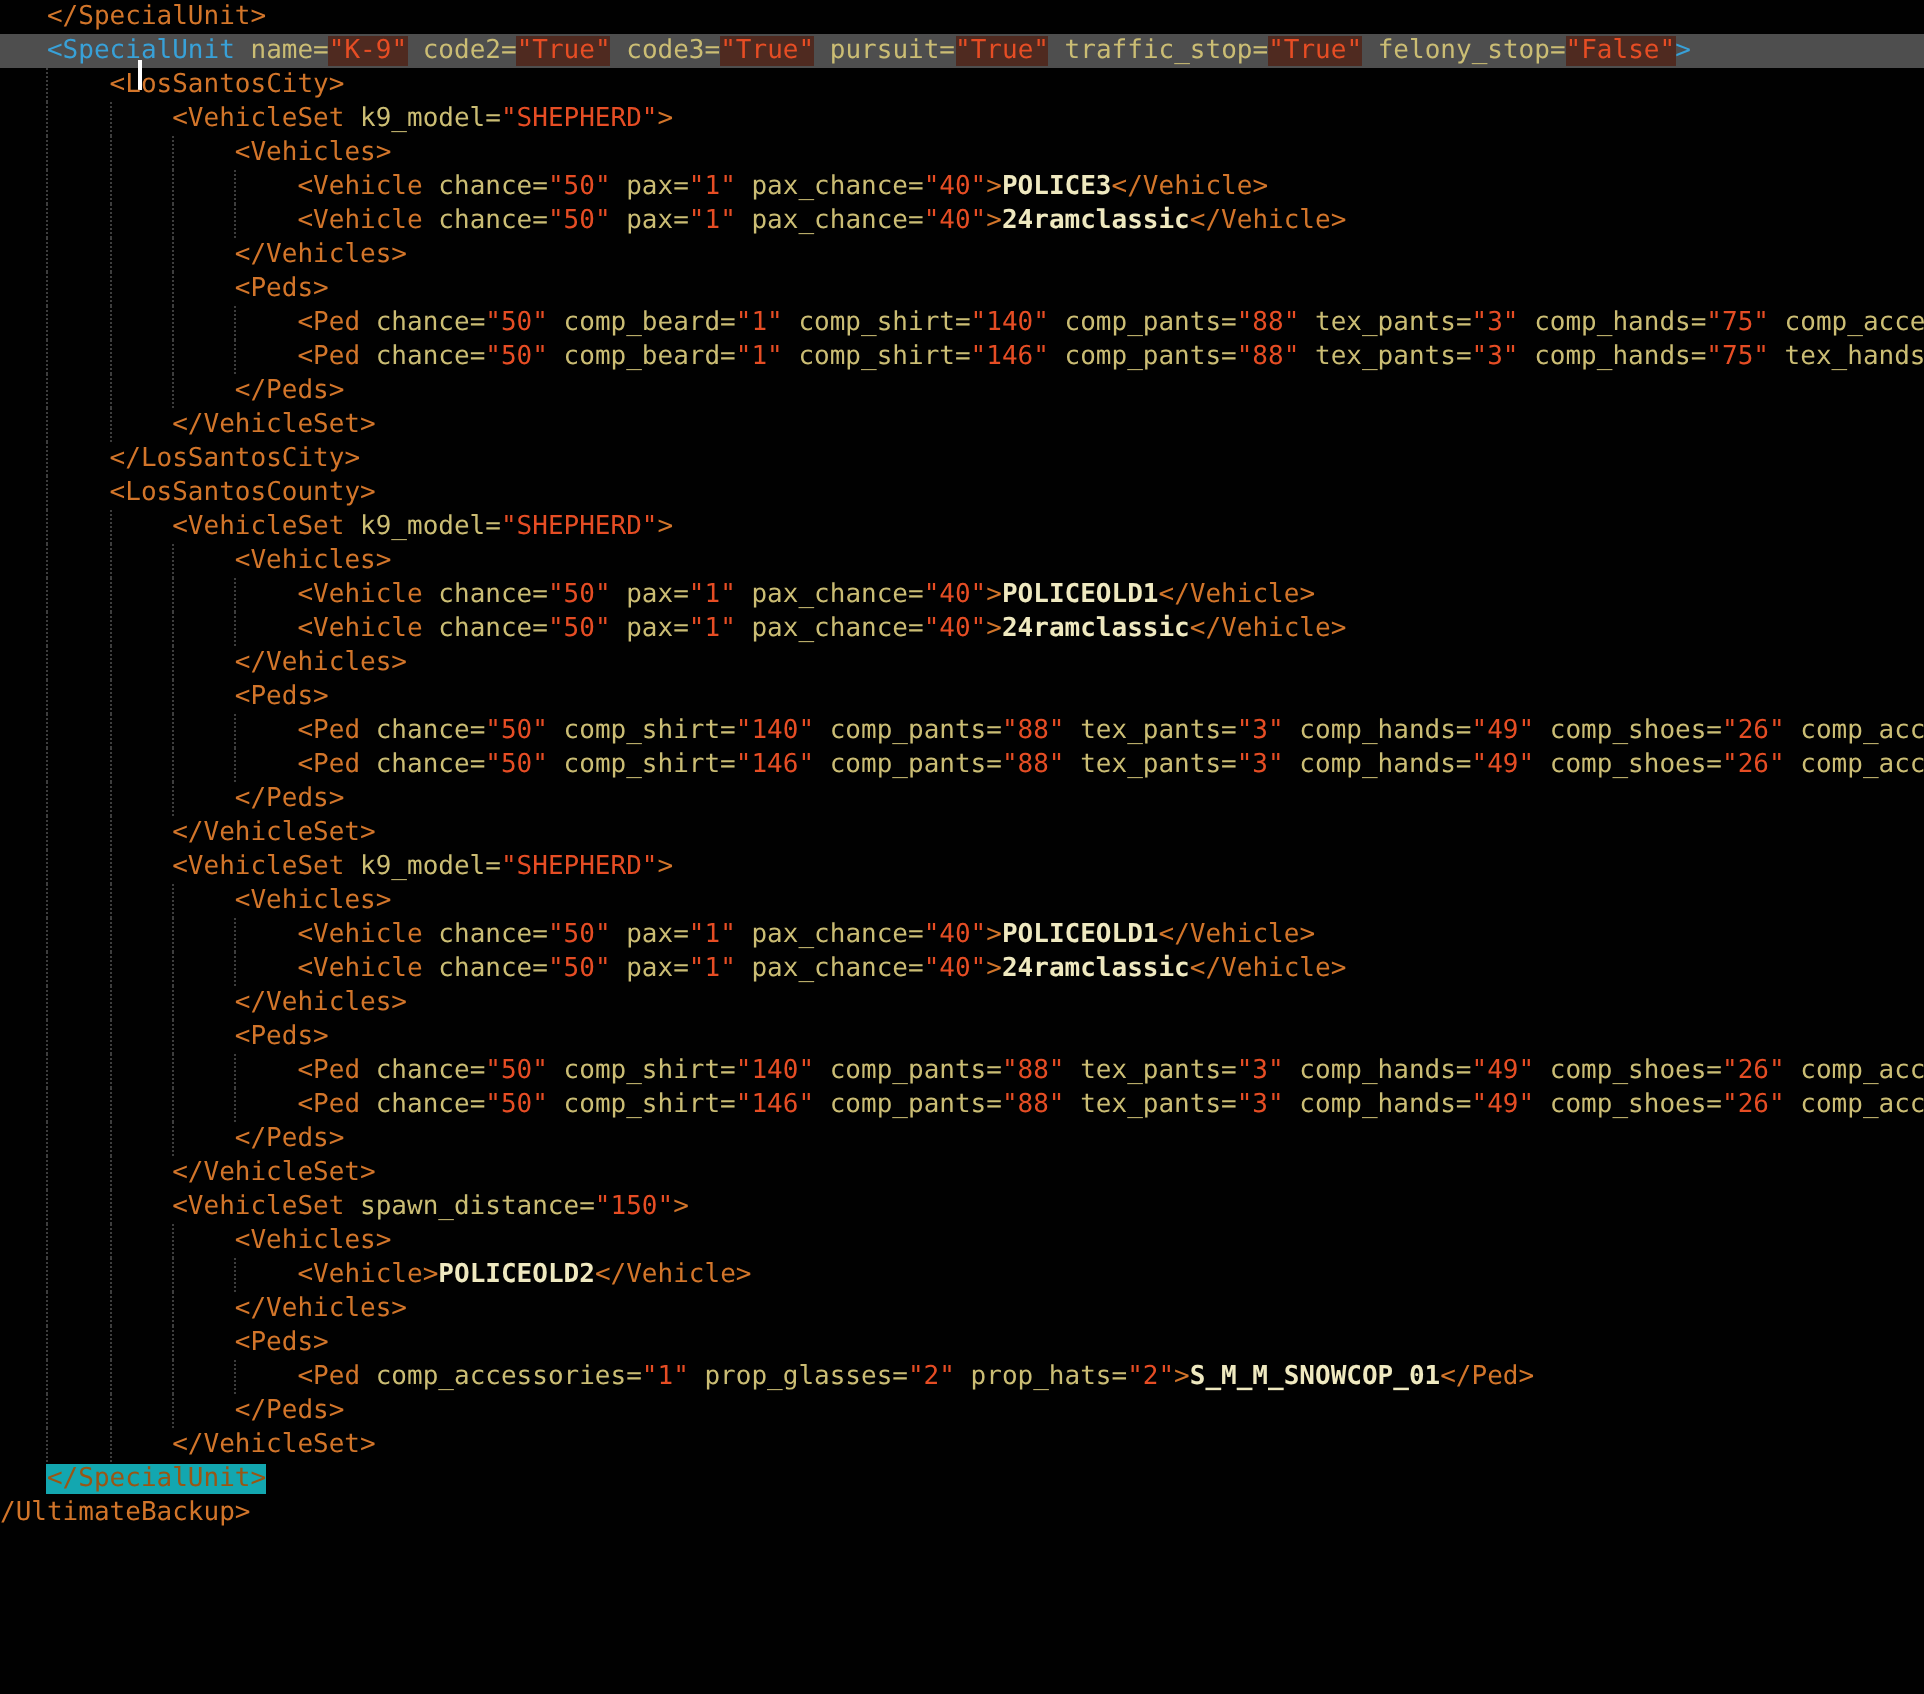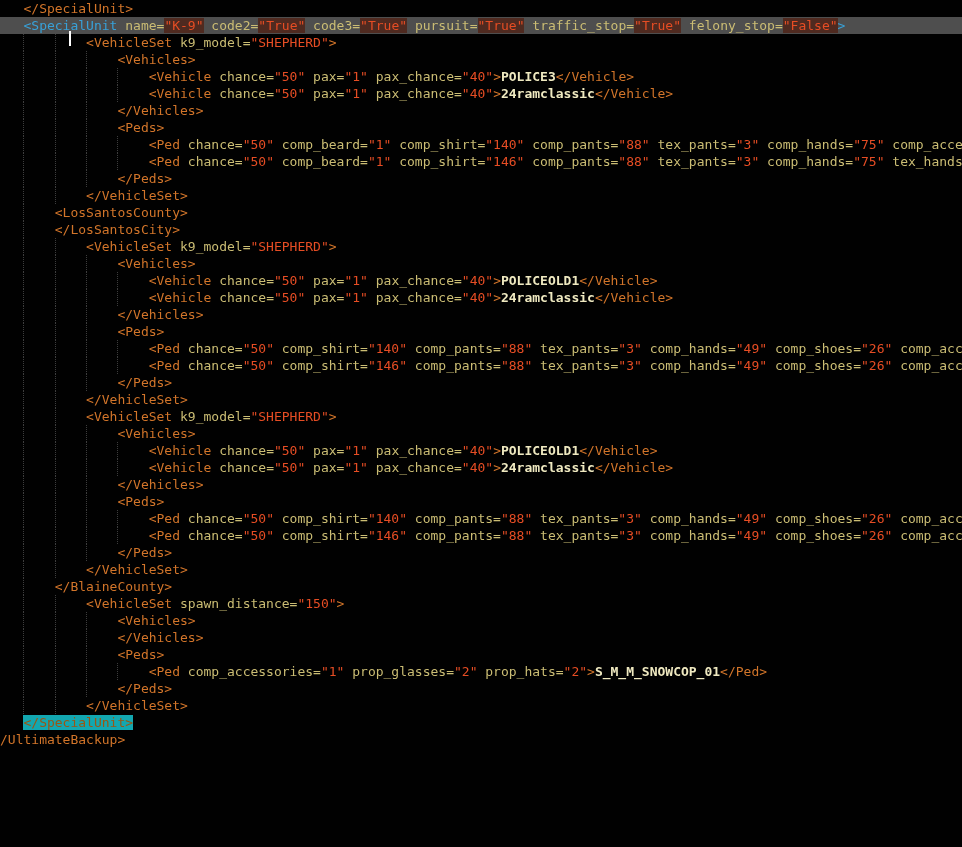--- a/index.html
+++ b/index.html
@@ -23,55 +23,56 @@
   .tk-caret{position:relative;display:inline-block;width:0;}
   .tk-caret::after{content:"";position:absolute;left:-1px;top:1px;width:2px;height:15px;background:var(--caret);}
 </style>
 </head>
 <body>
 
 <div class="editor">
   <div id="code-area">
       <div class="line"><span>   </span><span class="tk-t">&lt;/SpecialUnit&gt;</span></div>
       <div class="line current"><span>   </span><span class="tk-st">&lt;Speci</span><span class="tk-caret"></span><span class="tk-st">alUnit</span><span class="tk-a"> name=</span><span class="tk-sv">"K-9"</span><span class="tk-a"> code2=</span><span class="tk-sv">"True"</span><span class="tk-a"> code3=</span><span class="tk-sv">"True"</span><span class="tk-a"> pursuit=</span><span class="tk-sv">"True"</span><span class="tk-a"> traffic_stop=</span><span class="tk-sv">"True"</span><span class="tk-a"> felony_stop=</span><span class="tk-sv">"False"</span><span class="tk-st">&gt;</span></div>
+      <div class="line"><span class="guide" style="left: 3ch;"></span><span>       </span><span class="tk-t">&lt;LosSantosCity&gt;</span></div>
       <div class="line"><span class="guide" style="left: 3ch;"></span><span class="guide" style="left: 7ch;"></span><span>           </span><span class="tk-t">&lt;VehicleSet</span><span class="tk-a"> k9_model=</span><span class="tk-v">"SHEPHERD"</span><span class="tk-t">&gt;</span></div>
       <div class="line"><span class="guide" style="left: 3ch;"></span><span class="guide" style="left: 7ch;"></span><span class="guide" style="left: 11ch;"></span><span>               </span><span class="tk-t">&lt;Vehicles&gt;</span></div>
       <div class="line"><span class="guide" style="left: 3ch;"></span><span class="guide" style="left: 7ch;"></span><span class="guide" style="left: 11ch;"></span><span class="guide" style="left: 15ch;"></span><span>                   </span><span class="tk-t">&lt;Vehicle</span><span class="tk-a"> chance=</span><span class="tk-v">"50"</span><span class="tk-a"> pax=</span><span class="tk-v">"1"</span><span class="tk-a"> pax_chance=</span><span class="tk-v">"40"</span><span class="tk-t">&gt;</span><span class="tk-x">POLICE3</span><span class="tk-t">&lt;/Vehicle&gt;</span></div>
       <div class="line"><span class="guide" style="left: 3ch;"></span><span class="guide" style="left: 7ch;"></span><span class="guide" style="left: 11ch;"></span><span class="guide" style="left: 15ch;"></span><span>                   </span><span class="tk-t">&lt;Vehicle</span><span class="tk-a"> chance=</span><span class="tk-v">"50"</span><span class="tk-a"> pax=</span><span class="tk-v">"1"</span><span class="tk-a"> pax_chance=</span><span class="tk-v">"40"</span><span class="tk-t">&gt;</span><span class="tk-x">24ramclassic</span><span class="tk-t">&lt;/Vehicle&gt;</span></div>
       <div class="line"><span class="guide" style="left: 3ch;"></span><span class="guide" style="left: 7ch;"></span><span class="guide" style="left: 11ch;"></span><span>               </span><span class="tk-t">&lt;/Vehicles&gt;</span></div>
       <div class="line"><span class="guide" style="left: 3ch;"></span><span class="guide" style="left: 7ch;"></span><span class="guide" style="left: 11ch;"></span><span>               </span><span class="tk-t">&lt;Peds&gt;</span></div>
       <div class="line"><span class="guide" style="left: 3ch;"></span><span class="guide" style="left: 7ch;"></span><span class="guide" style="left: 11ch;"></span><span class="guide" style="left: 15ch;"></span><span>                   </span><span class="tk-t">&lt;Ped</span><span class="tk-a"> chance=</span><span class="tk-v">"50"</span><span class="tk-a"> comp_beard=</span><span class="tk-v">"1"</span><span class="tk-a"> comp_shirt=</span><span class="tk-v">"140"</span><span class="tk-a"> comp_pants=</span><span class="tk-v">"88"</span><span class="tk-a"> tex_pants=</span><span class="tk-v">"3"</span><span class="tk-a"> comp_hands=</span><span class="tk-v">"75"</span><span class="tk-a"> comp_accessories=</span></div>
       <div class="line"><span class="guide" style="left: 3ch;"></span><span class="guide" style="left: 7ch;"></span><span class="guide" style="left: 11ch;"></span><span class="guide" style="left: 15ch;"></span><span>                   </span><span class="tk-t">&lt;Ped</span><span class="tk-a"> chance=</span><span class="tk-v">"50"</span><span class="tk-a"> comp_beard=</span><span class="tk-v">"1"</span><span class="tk-a"> comp_shirt=</span><span class="tk-v">"146"</span><span class="tk-a"> comp_pants=</span><span class="tk-v">"88"</span><span class="tk-a"> tex_pants=</span><span class="tk-v">"3"</span><span class="tk-a"> comp_hands=</span><span class="tk-v">"75"</span><span class="tk-a"> tex_hands=</span></div>
       <div class="line"><span class="guide" style="left: 3ch;"></span><span class="guide" style="left: 7ch;"></span><span class="guide" style="left: 11ch;"></span><span>               </span><span class="tk-t">&lt;/Peds&gt;</span></div>
       <div class="line"><span class="guide" style="left: 3ch;"></span><span class="guide" style="left: 7ch;"></span><span>           </span><span class="tk-t">&lt;/VehicleSet&gt;</span></div>
+      <div class="line"><span class="guide" style="left: 3ch;"></span><span>       </span><span class="tk-t">&lt;/LosSantosCity&gt;</span></div>
       <div class="line"><span class="guide" style="left: 3ch;"></span><span>       </span><span class="tk-t">&lt;LosSantosCounty&gt;</span></div>
-      <div class="line"><span class="guide" style="left: 3ch;"></span><span>       </span><span class="tk-t">&lt;/LosSantosCity&gt;</span></div>
       <div class="line"><span class="guide" style="left: 3ch;"></span><span class="guide" style="left: 7ch;"></span><span>           </span><span class="tk-t">&lt;VehicleSet</span><span class="tk-a"> k9_model=</span><span class="tk-v">"SHEPHERD"</span><span class="tk-t">&gt;</span></div>
       <div class="line"><span class="guide" style="left: 3ch;"></span><span class="guide" style="left: 7ch;"></span><span class="guide" style="left: 11ch;"></span><span>               </span><span class="tk-t">&lt;Vehicles&gt;</span></div>
       <div class="line"><span class="guide" style="left: 3ch;"></span><span class="guide" style="left: 7ch;"></span><span class="guide" style="left: 11ch;"></span><span class="guide" style="left: 15ch;"></span><span>                   </span><span class="tk-t">&lt;Vehicle</span><span class="tk-a"> chance=</span><span class="tk-v">"50"</span><span class="tk-a"> pax=</span><span class="tk-v">"1"</span><span class="tk-a"> pax_chance=</span><span class="tk-v">"40"</span><span class="tk-t">&gt;</span><span class="tk-x">POLICEOLD1</span><span class="tk-t">&lt;/Vehicle&gt;</span></div>
       <div class="line"><span class="guide" style="left: 3ch;"></span><span class="guide" style="left: 7ch;"></span><span class="guide" style="left: 11ch;"></span><span class="guide" style="left: 15ch;"></span><span>                   </span><span class="tk-t">&lt;Vehicle</span><span class="tk-a"> chance=</span><span class="tk-v">"50"</span><span class="tk-a"> pax=</span><span class="tk-v">"1"</span><span class="tk-a"> pax_chance=</span><span class="tk-v">"40"</span><span class="tk-t">&gt;</span><span class="tk-x">24ramclassic</span><span class="tk-t">&lt;/Vehicle&gt;</span></div>
       <div class="line"><span class="guide" style="left: 3ch;"></span><span class="guide" style="left: 7ch;"></span><span class="guide" style="left: 11ch;"></span><span>               </span><span class="tk-t">&lt;/Vehicles&gt;</span></div>
       <div class="line"><span class="guide" style="left: 3ch;"></span><span class="guide" style="left: 7ch;"></span><span class="guide" style="left: 11ch;"></span><span>               </span><span class="tk-t">&lt;Peds&gt;</span></div>
       <div class="line"><span class="guide" style="left: 3ch;"></span><span class="guide" style="left: 7ch;"></span><span class="guide" style="left: 11ch;"></span><span class="guide" style="left: 15ch;"></span><span>                   </span><span class="tk-t">&lt;Ped</span><span class="tk-a"> chance=</span><span class="tk-v">"50"</span><span class="tk-a"> comp_shirt=</span><span class="tk-v">"140"</span><span class="tk-a"> comp_pants=</span><span class="tk-v">"88"</span><span class="tk-a"> tex_pants=</span><span class="tk-v">"3"</span><span class="tk-a"> comp_hands=</span><span class="tk-v">"49"</span><span class="tk-a"> comp_shoes=</span><span class="tk-v">"26"</span><span class="tk-a"> comp_accessories=</span></div>
       <div class="line"><span class="guide" style="left: 3ch;"></span><span class="guide" style="left: 7ch;"></span><span class="guide" style="left: 11ch;"></span><span class="guide" style="left: 15ch;"></span><span>                   </span><span class="tk-t">&lt;Ped</span><span class="tk-a"> chance=</span><span class="tk-v">"50"</span><span class="tk-a"> comp_shirt=</span><span class="tk-v">"146"</span><span class="tk-a"> comp_pants=</span><span class="tk-v">"88"</span><span class="tk-a"> tex_pants=</span><span class="tk-v">"3"</span><span class="tk-a"> comp_hands=</span><span class="tk-v">"49"</span><span class="tk-a"> comp_shoes=</span><span class="tk-v">"26"</span><span class="tk-a"> comp_accessories=</span></div>
       <div class="line"><span class="guide" style="left: 3ch;"></span><span class="guide" style="left: 7ch;"></span><span class="guide" style="left: 11ch;"></span><span>               </span><span class="tk-t">&lt;/Peds&gt;</span></div>
       <div class="line"><span class="guide" style="left: 3ch;"></span><span class="guide" style="left: 7ch;"></span><span>           </span><span class="tk-t">&lt;/VehicleSet&gt;</span></div>
       <div class="line"><span class="guide" style="left: 3ch;"></span><span class="guide" style="left: 7ch;"></span><span>           </span><span class="tk-t">&lt;VehicleSet</span><span class="tk-a"> k9_model=</span><span class="tk-v">"SHEPHERD"</span><span class="tk-t">&gt;</span></div>
       <div class="line"><span class="guide" style="left: 3ch;"></span><span class="guide" style="left: 7ch;"></span><span class="guide" style="left: 11ch;"></span><span>               </span><span class="tk-t">&lt;Vehicles&gt;</span></div>
       <div class="line"><span class="guide" style="left: 3ch;"></span><span class="guide" style="left: 7ch;"></span><span class="guide" style="left: 11ch;"></span><span class="guide" style="left: 15ch;"></span><span>                   </span><span class="tk-t">&lt;Vehicle</span><span class="tk-a"> chance=</span><span class="tk-v">"50"</span><span class="tk-a"> pax=</span><span class="tk-v">"1"</span><span class="tk-a"> pax_chance=</span><span class="tk-v">"40"</span><span class="tk-t">&gt;</span><span class="tk-x">POLICEOLD1</span><span class="tk-t">&lt;/Vehicle&gt;</span></div>
       <div class="line"><span class="guide" style="left: 3ch;"></span><span class="guide" style="left: 7ch;"></span><span class="guide" style="left: 11ch;"></span><span class="guide" style="left: 15ch;"></span><span>                   </span><span class="tk-t">&lt;Vehicle</span><span class="tk-a"> chance=</span><span class="tk-v">"50"</span><span class="tk-a"> pax=</span><span class="tk-v">"1"</span><span class="tk-a"> pax_chance=</span><span class="tk-v">"40"</span><span class="tk-t">&gt;</span><span class="tk-x">24ramclassic</span><span class="tk-t">&lt;/Vehicle&gt;</span></div>
       <div class="line"><span class="guide" style="left: 3ch;"></span><span class="guide" style="left: 7ch;"></span><span class="guide" style="left: 11ch;"></span><span>               </span><span class="tk-t">&lt;/Vehicles&gt;</span></div>
       <div class="line"><span class="guide" style="left: 3ch;"></span><span class="guide" style="left: 7ch;"></span><span class="guide" style="left: 11ch;"></span><span>               </span><span class="tk-t">&lt;Peds&gt;</span></div>
       <div class="line"><span class="guide" style="left: 3ch;"></span><span class="guide" style="left: 7ch;"></span><span class="guide" style="left: 11ch;"></span><span class="guide" style="left: 15ch;"></span><span>                   </span><span class="tk-t">&lt;Ped</span><span class="tk-a"> chance=</span><span class="tk-v">"50"</span><span class="tk-a"> comp_shirt=</span><span class="tk-v">"140"</span><span class="tk-a"> comp_pants=</span><span class="tk-v">"88"</span><span class="tk-a"> tex_pants=</span><span class="tk-v">"3"</span><span class="tk-a"> comp_hands=</span><span class="tk-v">"49"</span><span class="tk-a"> comp_shoes=</span><span class="tk-v">"26"</span><span class="tk-a"> comp_accessories=</span></div>
       <div class="line"><span class="guide" style="left: 3ch;"></span><span class="guide" style="left: 7ch;"></span><span class="guide" style="left: 11ch;"></span><span class="guide" style="left: 15ch;"></span><span>                   </span><span class="tk-t">&lt;Ped</span><span class="tk-a"> chance=</span><span class="tk-v">"50"</span><span class="tk-a"> comp_shirt=</span><span class="tk-v">"146"</span><span class="tk-a"> comp_pants=</span><span class="tk-v">"88"</span><span class="tk-a"> tex_pants=</span><span class="tk-v">"3"</span><span class="tk-a"> comp_hands=</span><span class="tk-v">"49"</span><span class="tk-a"> comp_shoes=</span><span class="tk-v">"26"</span><span class="tk-a"> comp_accessories=</span></div>
       <div class="line"><span class="guide" style="left: 3ch;"></span><span class="guide" style="left: 7ch;"></span><span class="guide" style="left: 11ch;"></span><span>               </span><span class="tk-t">&lt;/Peds&gt;</span></div>
       <div class="line"><span class="guide" style="left: 3ch;"></span><span class="guide" style="left: 7ch;"></span><span>           </span><span class="tk-t">&lt;/VehicleSet&gt;</span></div>
-      <div class="line"><span class="guide" style="left: 3ch;"></span><span>       </span><span class="tk-t">&lt;/BlaineCounty&gt;</span></div>
       <div class="line"><span class="guide" style="left: 3ch;"></span><span class="guide" style="left: 7ch;"></span><span>           </span><span class="tk-t">&lt;VehicleSet</span><span class="tk-a"> spawn_distance=</span><span class="tk-v">"150"</span><span class="tk-t">&gt;</span></div>
       <div class="line"><span class="guide" style="left: 3ch;"></span><span class="guide" style="left: 7ch;"></span><span class="guide" style="left: 11ch;"></span><span>               </span><span class="tk-t">&lt;Vehicles&gt;</span></div>
+      <div class="line"><span class="guide" style="left: 3ch;"></span><span class="guide" style="left: 7ch;"></span><span class="guide" style="left: 11ch;"></span><span class="guide" style="left: 15ch;"></span><span>                   </span><span class="tk-t">&lt;Vehicle&gt;</span><span class="tk-x">POLICEOLD2</span><span class="tk-t">&lt;/Vehicle&gt;</span></div>
       <div class="line"><span class="guide" style="left: 3ch;"></span><span class="guide" style="left: 7ch;"></span><span class="guide" style="left: 11ch;"></span><span>               </span><span class="tk-t">&lt;/Vehicles&gt;</span></div>
       <div class="line"><span class="guide" style="left: 3ch;"></span><span class="guide" style="left: 7ch;"></span><span class="guide" style="left: 11ch;"></span><span>               </span><span class="tk-t">&lt;Peds&gt;</span></div>
       <div class="line"><span class="guide" style="left: 3ch;"></span><span class="guide" style="left: 7ch;"></span><span class="guide" style="left: 11ch;"></span><span class="guide" style="left: 15ch;"></span><span>                   </span><span class="tk-t">&lt;Ped</span><span class="tk-a"> comp_accessories=</span><span class="tk-v">"1"</span><span class="tk-a"> prop_glasses=</span><span class="tk-v">"2"</span><span class="tk-a"> prop_hats=</span><span class="tk-v">"2"</span><span class="tk-t">&gt;</span><span class="tk-x">S_M_M_SNOWCOP_01</span><span class="tk-t">&lt;/Ped&gt;</span></div>
       <div class="line"><span class="guide" style="left: 3ch;"></span><span class="guide" style="left: 7ch;"></span><span class="guide" style="left: 11ch;"></span><span>               </span><span class="tk-t">&lt;/Peds&gt;</span></div>
       <div class="line"><span class="guide" style="left: 3ch;"></span><span class="guide" style="left: 7ch;"></span><span>           </span><span class="tk-t">&lt;/VehicleSet&gt;</span></div>
       <div class="line"><span>   </span><span class="tk-mt">&lt;/SpecialUnit&gt;</span></div>
       <div class="line"><span></span><span class="tk-t">/UltimateBackup&gt;</span></div>
     </div>
 </div>
 

